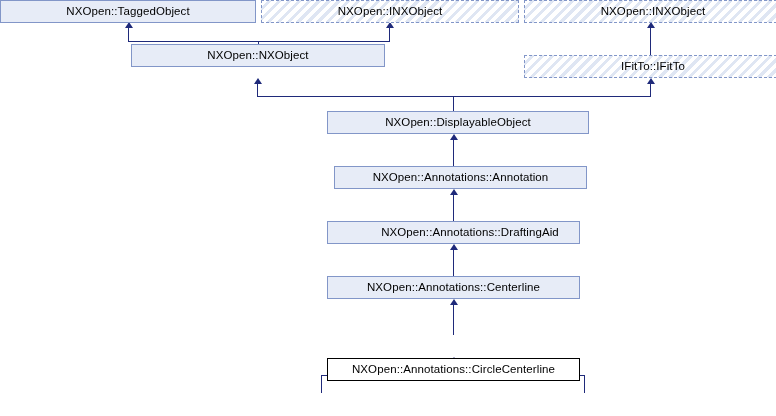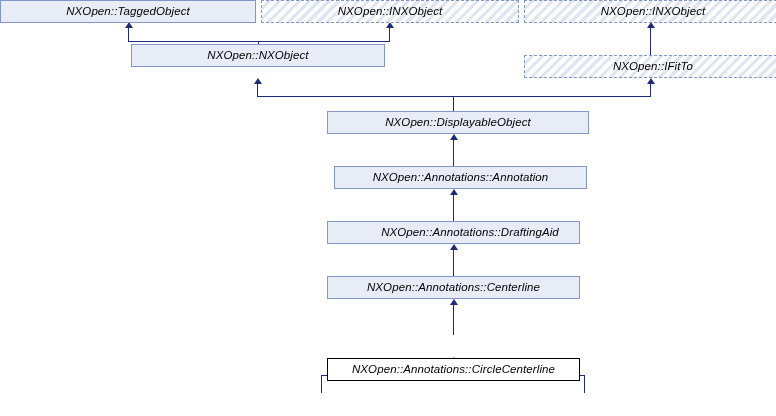--- a/index.html
+++ b/index.html
@@ -4,21 +4,21 @@
 <style>
   html,body{margin:0;padding:0;}
   body{
     width:776px;height:416px;
     background:#ffffff;
     font-family:"Liberation Sans", sans-serif;
     overflow:hidden;
     position:relative;
   }
   #diagram{
-    position:absolute;left:0;top:0;width:776px;height:416px;font-style:italic;
+    position:absolute;left:0;top:0;width:776px;height:416px;
   }
   
   .node{
     position:absolute;
     box-sizing:border-box;
     height:23px;
     display:flex;
     align-items:center;
     justify-content:center;
     font-size:11.5px;
@@ -130,21 +130,21 @@
 
   <div class="node iface" style="left:524px;top:0px;width:258px;">
     <span class="label">NXOpen::INXObject</span>
   </div>
 
   <div class="node solid" style="left:131px;top:44px;width:254px;">
     <span class="label">NXOpen::NXObject</span>
   </div>
 
   <div class="node iface" style="left:524px;top:55px;width:258px;">
-    <span class="label">NXOpen::IFitTo</span>
+    <span class="label">IFitTo::IFitTo</span>
   </div>
 
   <div class="node solid" style="left:327px;top:111px;width:262px;">
     <span class="label">NXOpen::DisplayableObject</span>
   </div>
 
   <div class="node solid" style="left:327px;top:166px;width:253px;margin-left:7px;">
     <span class="label">NXOpen::Annotations::Annotation</span>
   </div>
 

